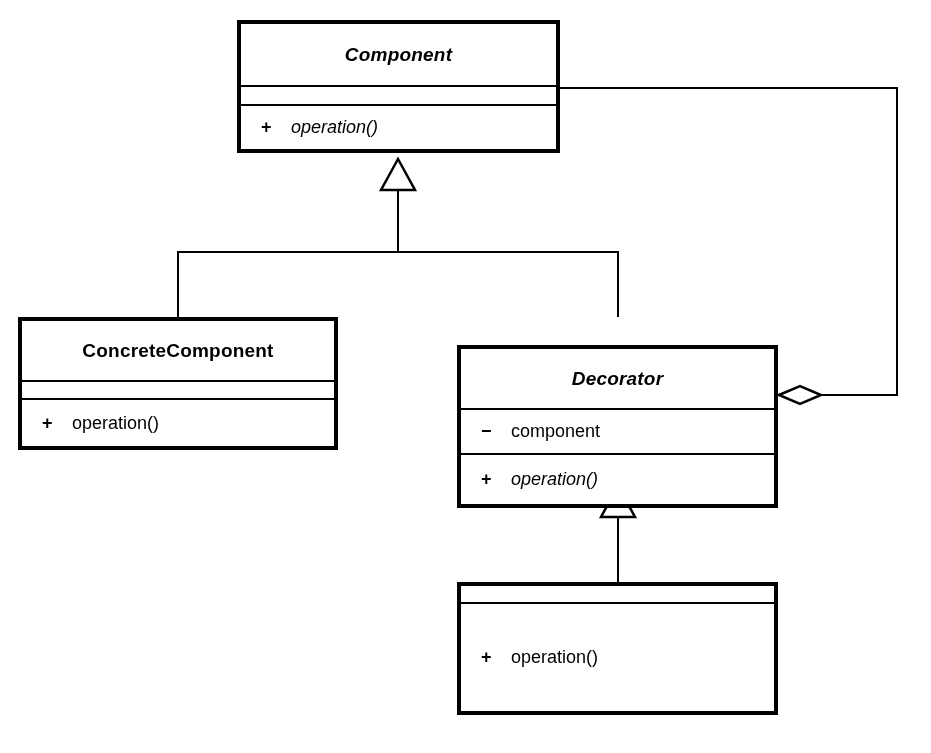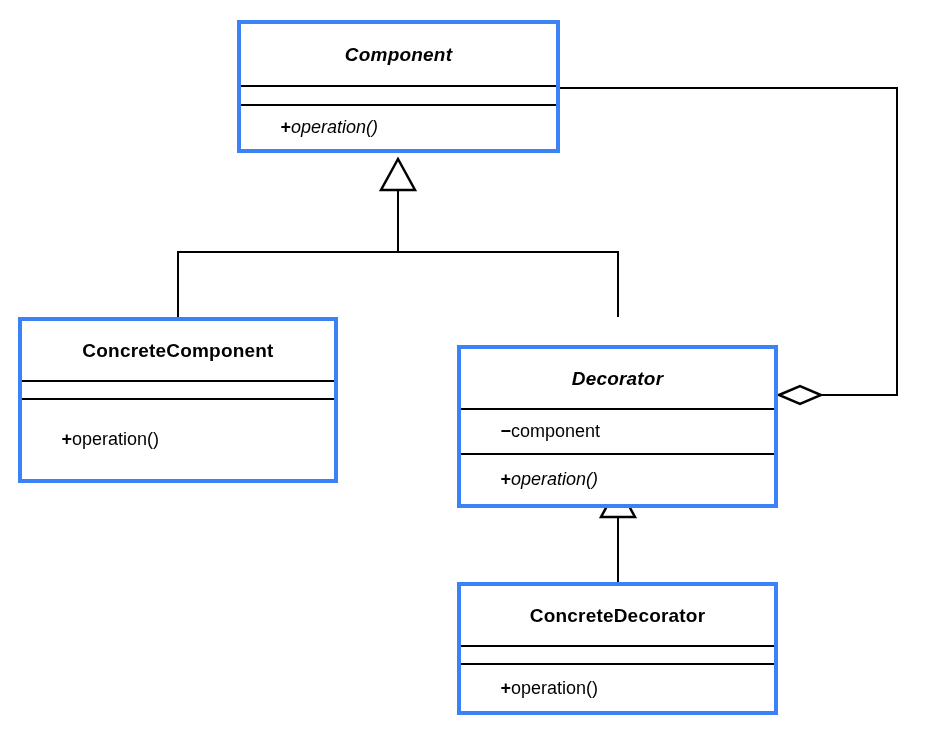--- a/index.html
+++ b/index.html
@@ -12,24 +12,23 @@
     font-family: "Liberation Sans", sans-serif;
     overflow: hidden;
   }
   #connectors { position: absolute; left: 0; top: 0; }
   .cline { fill: none; stroke: #000000; stroke-width: 2; }
   .cshape { fill: #ffffff; stroke: #000000; stroke-width: 2.5; }
 
   .uml-class {
     position: absolute;
     background: #ffffff;
-    border: 4px solid #3b82f6;
+    border: 4px solid #000000;
     display: flex;
     flex-direction: column;
-    text-align: right;
   }
   .compartment-title {
     display: flex;
     align-items: center;
     justify-content: center;
     font-size: 19px;
     font-weight: bold;
     border-bottom: 2px solid #000000;
     letter-spacing: 0.2px;
   }
@@ -77,21 +76,21 @@
     <div class="compartment-title" style="height:63px">Component</div>
     <div class="compartment-attrs" style="height:19px"></div>
     <div class="compartment-methods">
       <div class="member italic">
         <span class="vis">+</span>
         <span class="sig">operation()</span>
       </div>
     </div>
   </div>
 
-  <div class="uml-class" style="left:18px; top:317px; width:320px; height:166px;">
+  <div class="uml-class" style="left:18px; top:317px; width:320px; height:133px;">
     <div class="compartment-title" style="height:61px">ConcreteComponent</div>
     <div class="compartment-attrs" style="height:18px"></div>
     <div class="compartment-methods">
       <div class="member">
         <span class="vis">+</span>
         <span class="sig">operation()</span>
       </div>
     </div>
   </div>
 
@@ -105,21 +104,20 @@
     </div>
     <div class="compartment-methods">
       <div class="member italic">
         <span class="vis">+</span>
         <span class="sig">operation()</span>
       </div>
     </div>
   </div>
 
   <div class="uml-class" style="left:457px; top:582px; width:321px; height:133px;">
-    <div class="compartment-title" style="height:61px">ConcreteDecorator</div>
     <div class="compartment-attrs" style="height:18px"></div>
     <div class="compartment-methods">
       <div class="member">
         <span class="vis">+</span>
         <span class="sig">operation()</span>
       </div>
     </div>
   </div>
 
 </div>

